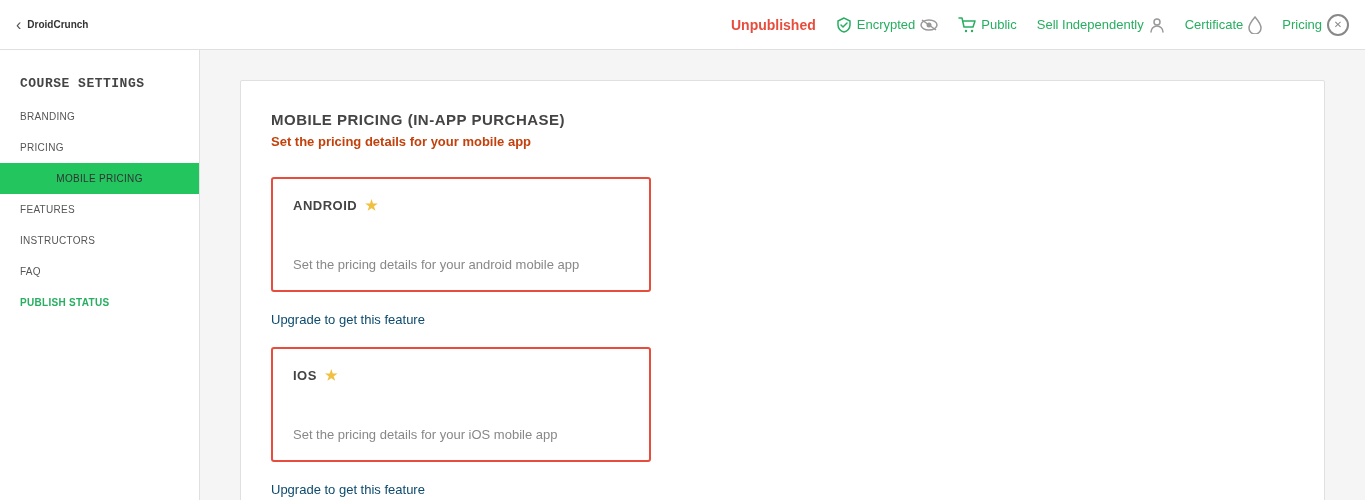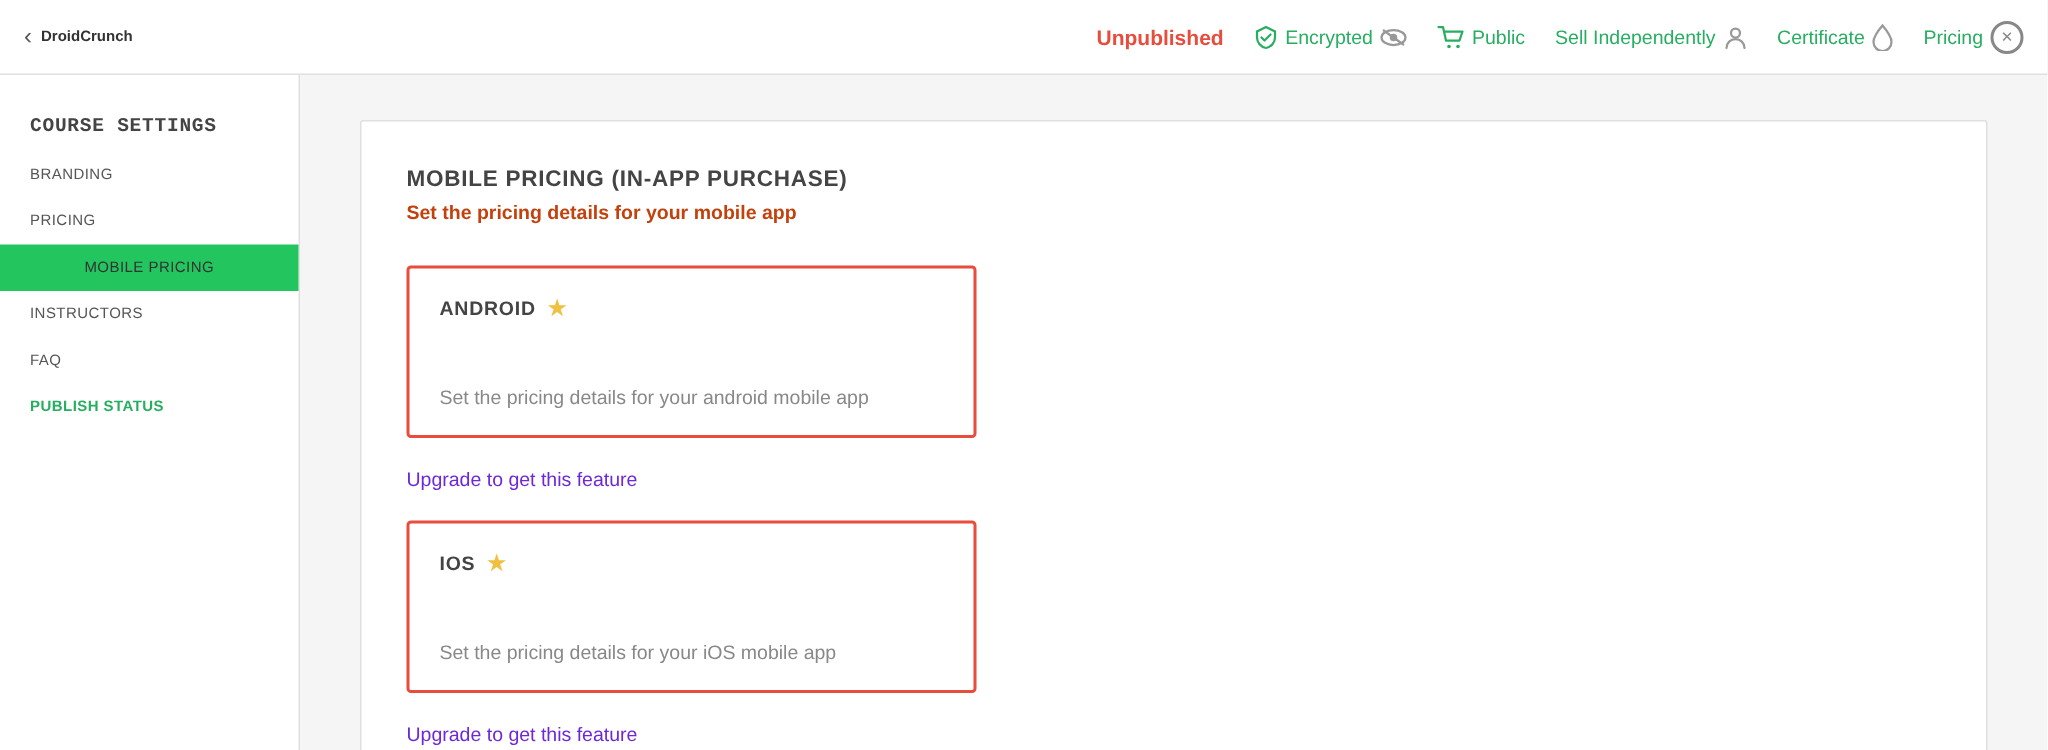--- a/index.html
+++ b/index.html
@@ -162,21 +162,21 @@
     .star-icon {
       color: #f0c040;
       font-size: 14px;
     }
     .section-box-desc {
       font-size: 13px;
       color: #888;
       margin-top: 44px;
     }
     .upgrade-link {
-      color: #6d28d9;
+      color: #0c4a6e;
       font-size: 13px;
       cursor: pointer;
       display: inline-block;
       margin-top: 10px;
       margin-bottom: 20px;
     }
 
     
     .content-area::-webkit-scrollbar { width: 6px; }
     .content-area::-webkit-scrollbar-track { background: #f1f1f1; }
@@ -232,20 +232,21 @@
   </div>
 </nav>
 
 <div class="main-layout">
 
   <aside class="sidebar">
     <div class="sidebar-heading">Course Settings</div>
     <div class="sidebar-item">Branding</div>
     <div class="sidebar-item">Pricing</div>
     <div class="sidebar-item active">Mobile Pricing</div>
+    <div class="sidebar-item">Features</div>
     <div class="sidebar-item">Instructors</div>
     <div class="sidebar-item">FAQ</div>
     <div class="sidebar-item green">Publish Status</div>
   </aside>
 
   <main class="content-area">
     <div class="content-card">
       <div class="content-title">Mobile Pricing (In-App Purchase)</div>
       <div class="content-subtitle">Set the pricing details for your mobile app</div>
 

